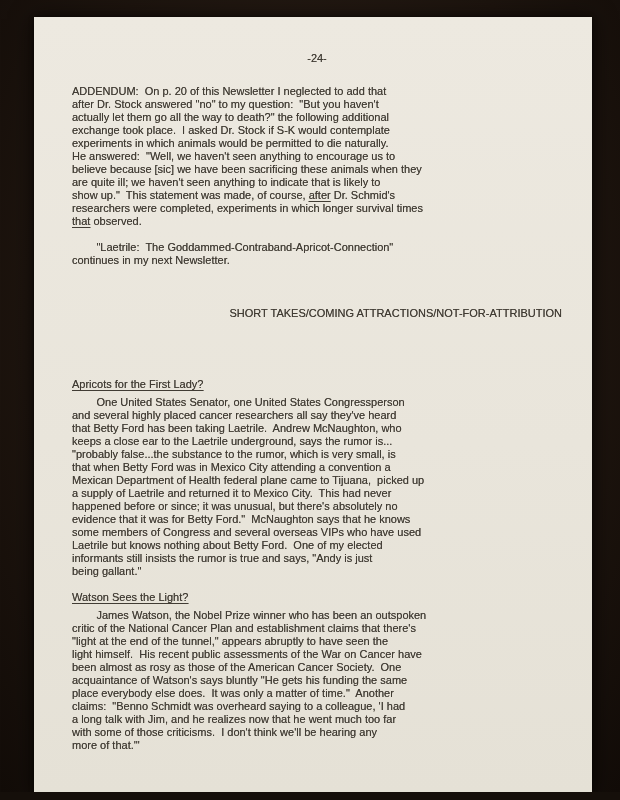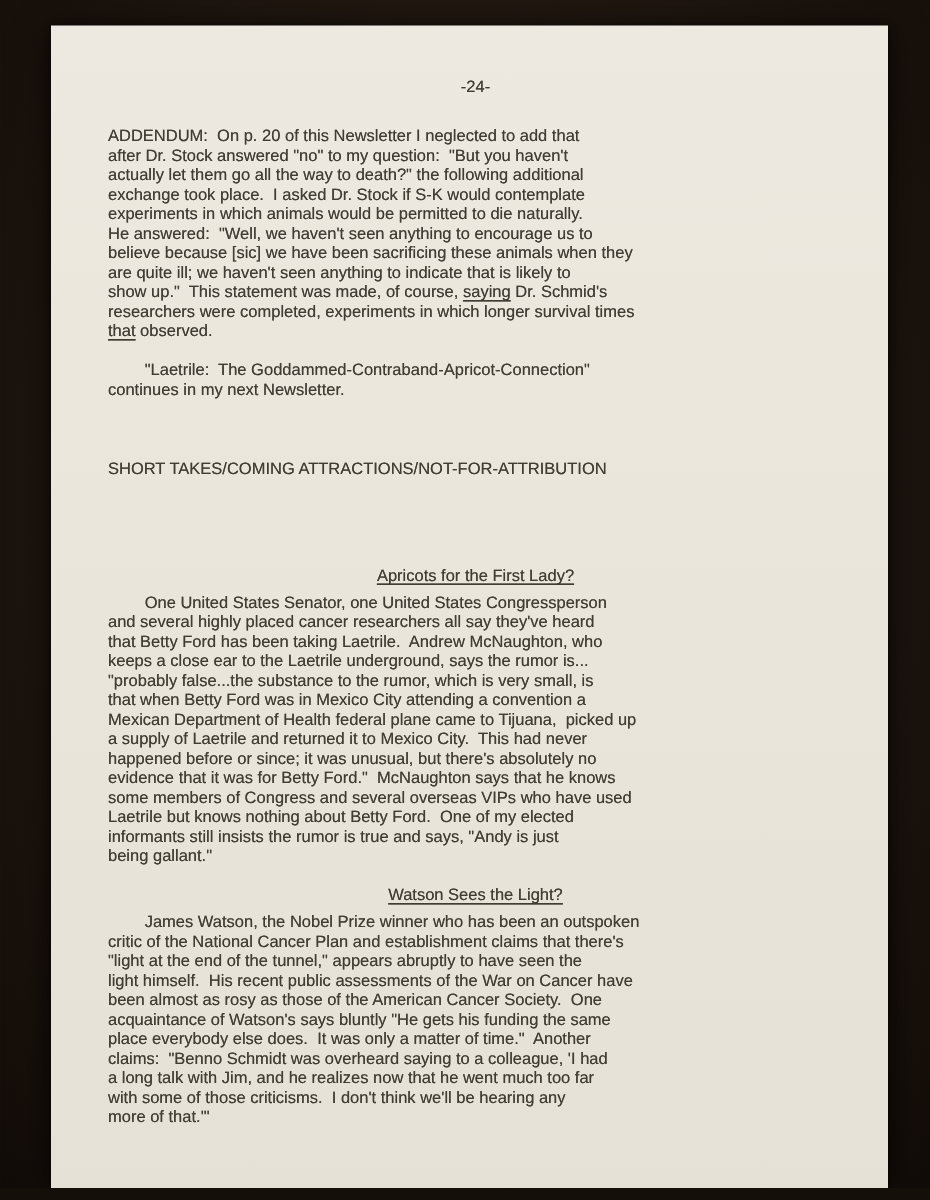--- a/index.html
+++ b/index.html
@@ -30,23 +30,22 @@
     box-shadow: 0 2px 22px rgba(0,0,0,.65), 0 0 4px rgba(0,0,0,.5);
     padding: 35px 30px 0 38px;
     color: #413c34;
     font-size: 11px;
     line-height: 13px;
     text-shadow: 0 0 .4px rgba(62,56,48,.75);
   }
   .pagenum { text-align: center; margin: 0 0 20px 0; }
   .para { white-space: pre-wrap; margin: 0 0 13px 0; }
   .para.laetrile { margin-bottom: 40px; }
-  .caps-heading { text-align: left; margin: 0 0 58px 0; white-space: pre; }
+  .caps-heading { text-align: right; margin: 0 0 58px 0; white-space: pre; }
   .heading {
-    text-align: center;
     text-decoration: underline;
     text-underline-offset: 2px;
     margin: 0 0 5px 0;
   }
   .u { text-decoration: underline; text-underline-offset: 2px; }
   .section-body-last { margin-bottom: 0; }
 </style>
 </head>
 <body>
 
@@ -59,21 +58,21 @@
     <div class="pagenum">-24-</div>
 
     <p class="para"><span>ADDENDUM:  On p. 20 of this Newsletter I neglected to add that
 after Dr. Stock answered "no" to my question:  "But you haven't
 actually let them go all the way to death?" the following additional
 exchange took place.  I asked Dr. Stock if S-K would contemplate
 experiments in which animals would be permitted to die naturally.
 He answered:  "Well, we haven't seen anything to encourage us to
 believe because [sic] we have been sacrificing these animals when they
 are quite ill; we haven't seen anything to indicate that is likely to
-show up."  This statement was made, of course, </span><span class="u">saying</span><span> Dr. Schmid's
+show up."  This statement was made, of course, </span><span class="u">after</span><span> Dr. Schmid's
 researchers were completed, experiments in which longer survival times
 </span><span class="u">that</span><span> observed.</span></p>
 
     <p class="para laetrile">        "Laetrile:  The Goddammed-Contraband-Apricot-Connection"
 continues in my next Newsletter.</p>
 
     <div class="caps-heading">SHORT TAKES/COMING ATTRACTIONS/NOT-FOR-ATTRIBUTION</div>
 
     <div class="section">
       <div class="heading">Apricots for the First Lady?</div>

